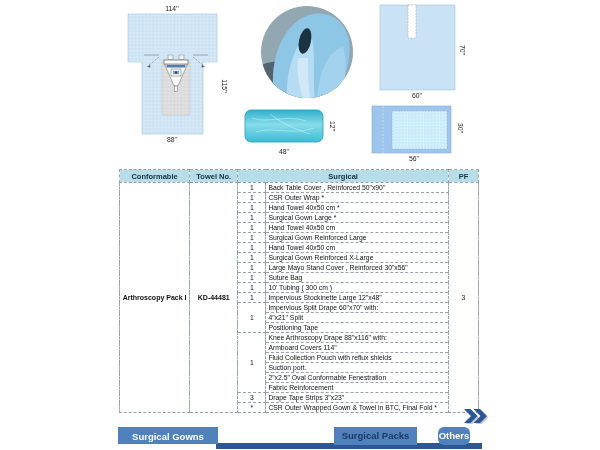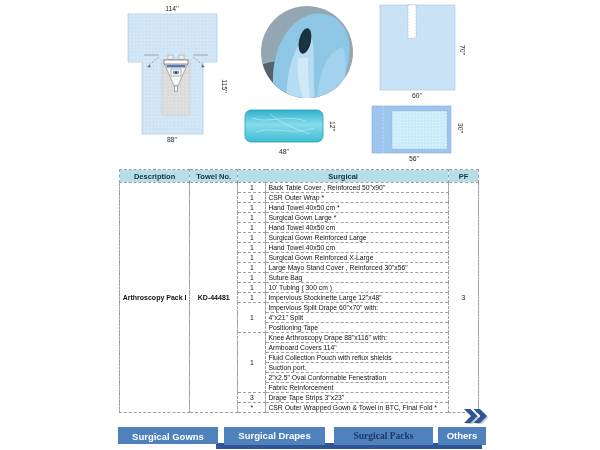--- a/index.html
+++ b/index.html
@@ -23,22 +23,22 @@
 
   
   .chevron-next{position:absolute;left:463px;top:408px;width:26px;height:16px;cursor:pointer;}
 
   
   .tab-shadow{position:absolute;left:216px;top:443px;width:266px;height:6px;background:#2e5696;}
   .tab{position:absolute;top:427px;height:18px;line-height:18px;background:#4f81bd;
        color:#ffffff;font-weight:bold;font-size:9.5px;text-align:center;cursor:pointer;}
   .tab.t1{left:118px;width:100px;height:17px;line-height:19px;}
   .tab.t2{left:224px;width:101px;}
-  .tab.t3{left:334px;width:99px;font-family:Liberation Serif, serif;}
-  .tab.t4{left:438px;width:48px;}
+  .tab.t3{left:334px;width:83px;}
+  .tab.t4{left:438px;width:32px;border-radius:6px;}
   .tab.active{color:#1f3864;}
 </style>
 </head>
 <body>
 
 <div class="page">
 
   <div>
 
     <svg class="fig" style="left:126px;top:4px;" width="104" height="142" viewBox="0 0 104 142">
@@ -139,21 +139,21 @@
   <table class="contents-table">
     <colgroup>
       <col style="width:70px">
         <col style="width:48px">
         <col style="width:28px">
       <col style="width:182px">
         <col style="width:30px">
     </colgroup>
     <thead>
       <tr>
-        <th>Description</th>
+        <th>Conformable</th>
         <th>Towel No.</th>
         <th colspan="2">Surgical</th>
         <th>PF</th>
       </tr>
     </thead>
     <tbody id="contents-body">
         <tr>
           <td class="desc-cell" rowspan="23">Arthroscopy Pack I</td>
           <td class="code-cell" rowspan="23">KD-44481</td>
           <td class="qty-cell">1</td>
@@ -252,17 +252,16 @@
       </g>
       <g fill="#2b5797">
         <path d="M1,1 H7.5 L14.5,8 L7.5,15 H1 L8,8 Z"></path>
         <path d="M1,1 H7.5 L14.5,8 L7.5,15 H1 L8,8 Z" transform="translate(9.5,0)"></path>
       </g>
     </svg>
   </div>
 
   <div class="tab-shadow"></div>
   <div class="tab t1">Surgical Gowns</div>
-  <div class="tab t2">Surgical Drapes</div>
   <div class="tab t3 active">Surgical Packs</div>
   <div class="tab t4">Others</div>
 
 </div>
 
 </body></html>

